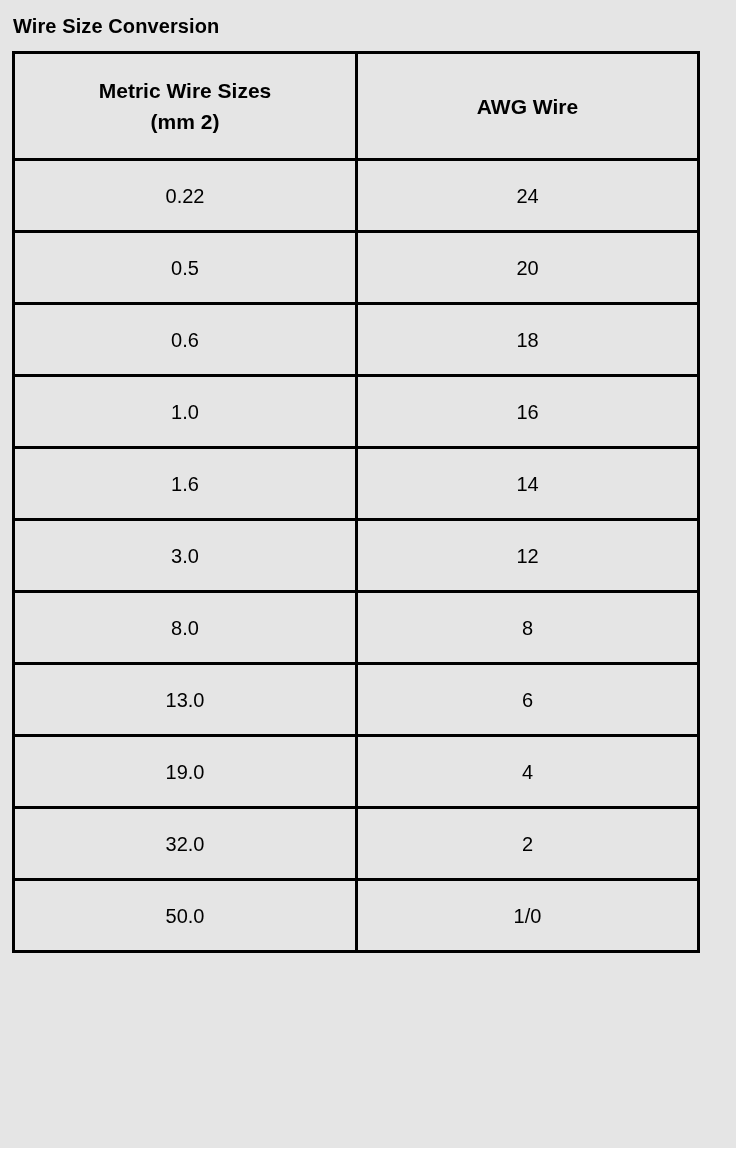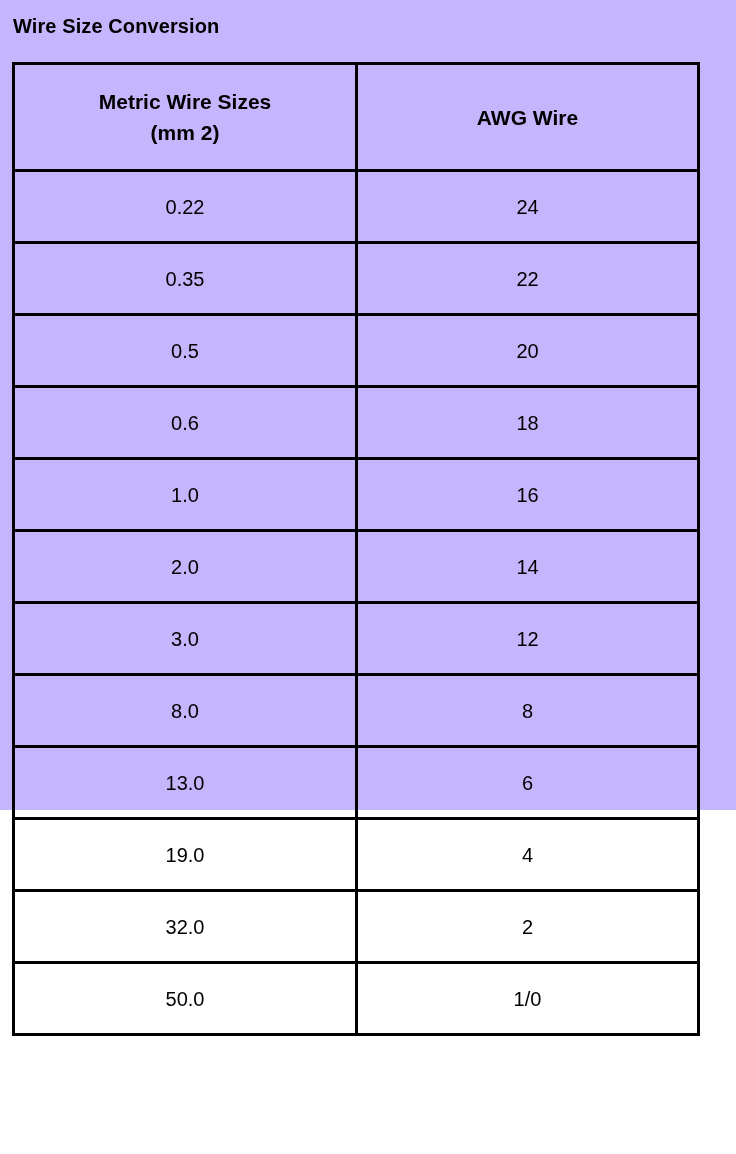--- a/index.html
+++ b/index.html
@@ -12,40 +12,40 @@
     width: 736px;
     height: 1154px;
     overflow: hidden;
     font-family: "Liberation Sans", sans-serif;
     color: #000000;
   }
 
   .page {
     position: relative;
     width: 736px;
-    height: 810px;
-    background: #c4b5fd;
+    height: 1148px;
+    background: #e5e5e5;
   }
 
   .page-title {
     position: absolute;
     left: 13px;
     top: 14px;
     font-size: 20px;
     font-weight: bold;
     letter-spacing: 0.1px;
     line-height: 24px;
     color: #000000;
     white-space: nowrap;
   }
 
   .table-wrap {
     position: absolute;
     left: 12px;
-    top: 62px;
+    top: 51px;
     width: 685px;
   }
 
   table.conversion-table {
     border-collapse: collapse;
     table-layout: fixed;
     width: 685px;
     border: 3px solid #000000;
   }
 
@@ -100,37 +100,33 @@
             <span class="th-line">AWG Wire</span>
           </th>
         </tr>
       </thead>
       <tbody>
         <tr>
           <td>0.22</td>
           <td>24</td>
         </tr>
         <tr>
-          <td>0.35</td>
-          <td>22</td>
-        </tr>
-        <tr>
           <td>0.5</td>
           <td>20</td>
         </tr>
         <tr>
           <td>0.6</td>
           <td>18</td>
         </tr>
         <tr>
           <td>1.0</td>
           <td>16</td>
         </tr>
         <tr>
-          <td>2.0</td>
+          <td>1.6</td>
           <td>14</td>
         </tr>
         <tr>
           <td>3.0</td>
           <td>12</td>
         </tr>
         <tr>
           <td>8.0</td>
           <td>8</td>
         </tr>

